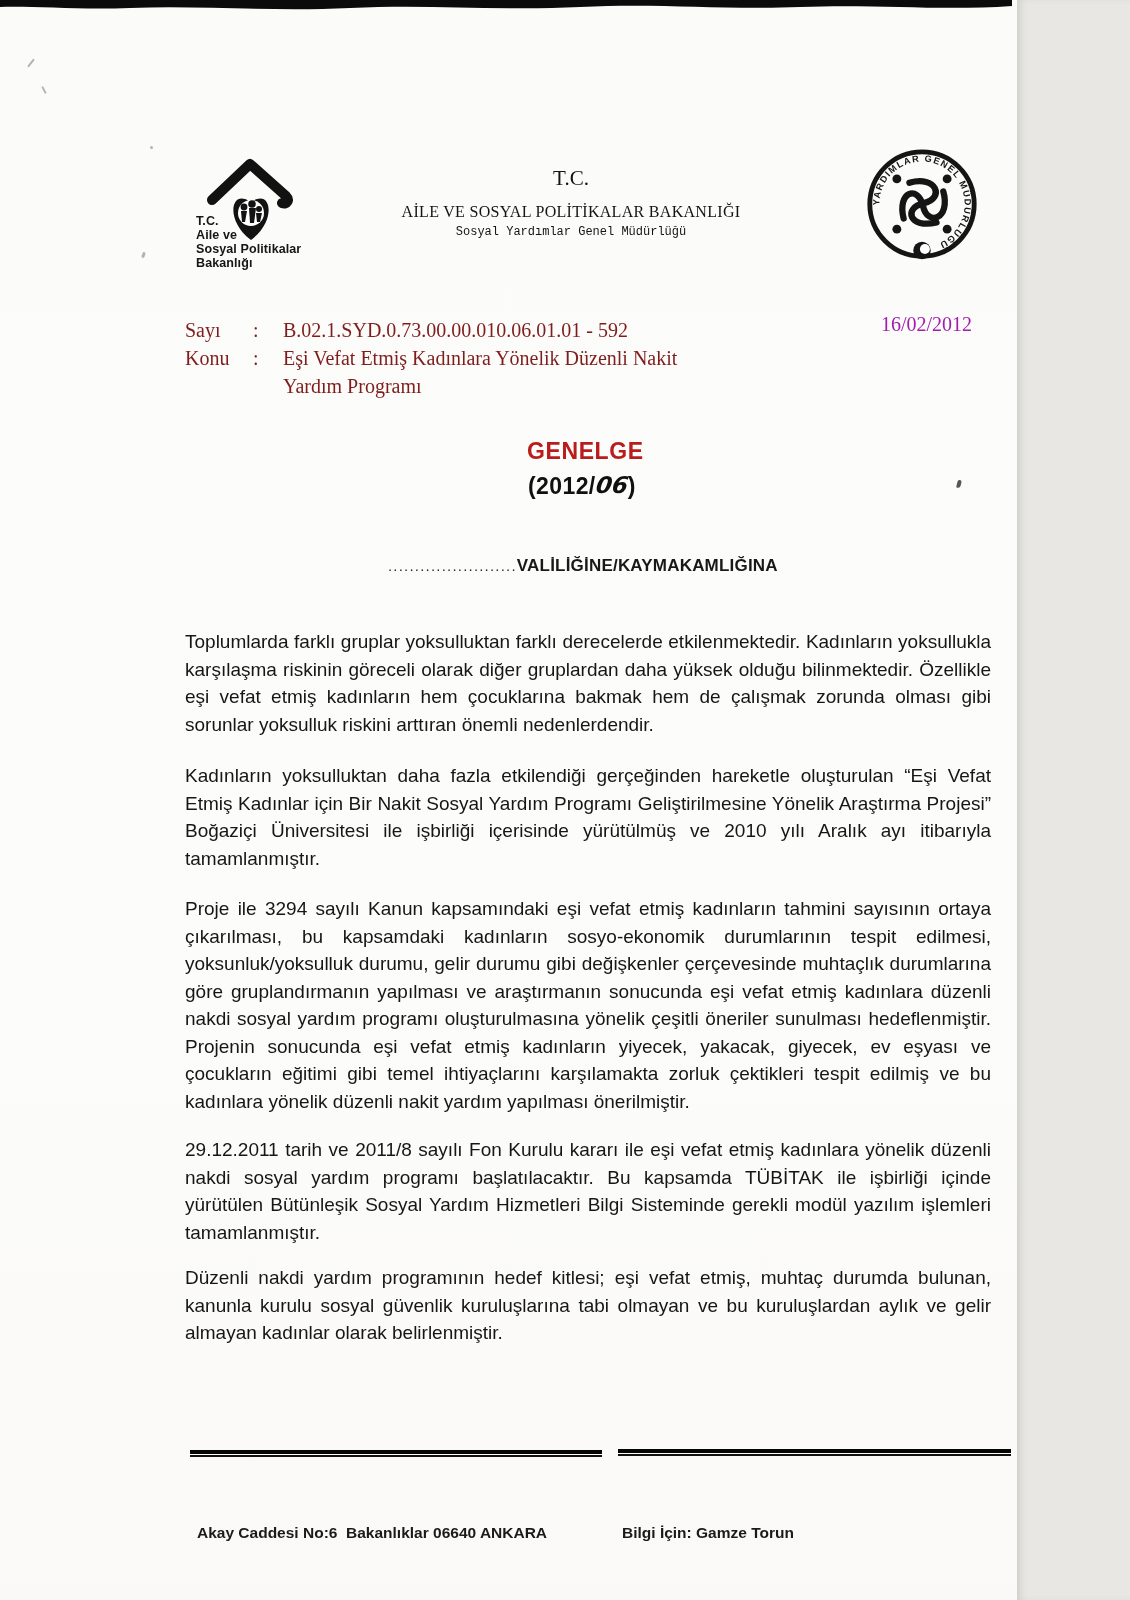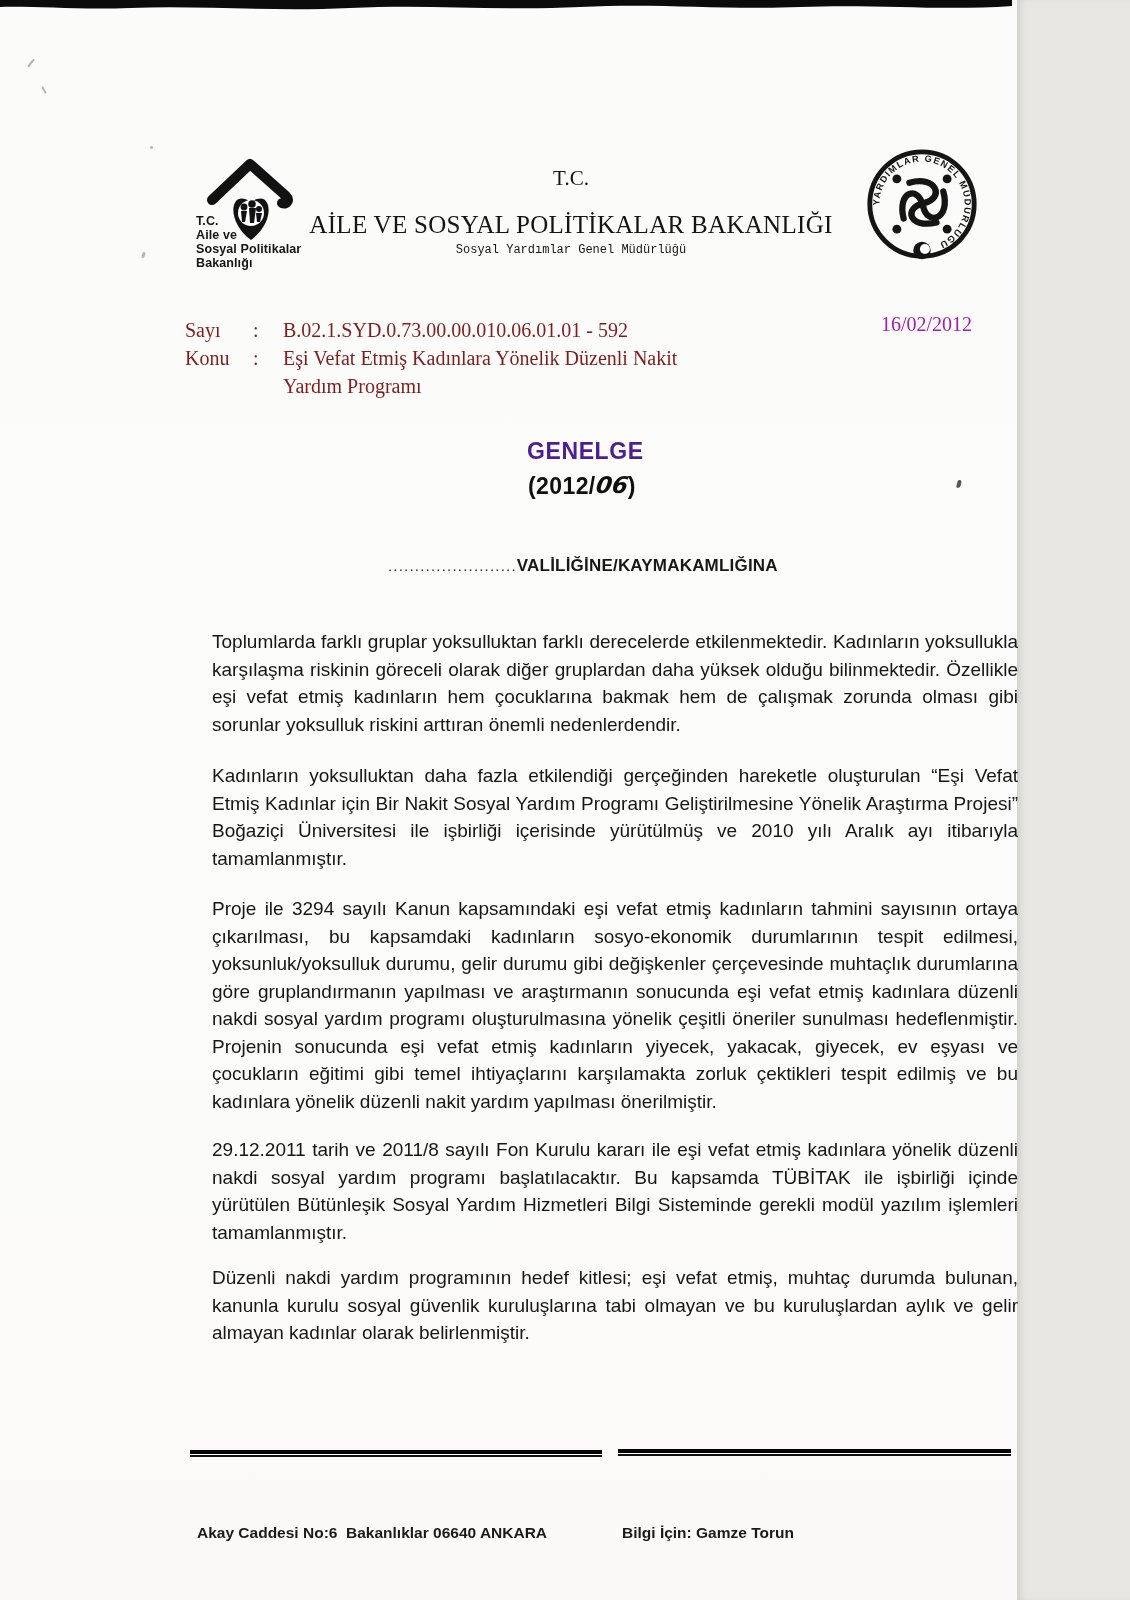--- a/index.html
+++ b/index.html
@@ -16,21 +16,21 @@
     background:#e8e7e3; box-shadow:inset 6px 0 8px -4px #c9c7c2;
   }
   .topbar { position:absolute; left:0; top:0; width:1012px; height:16px; }
 
   
   .hdr {
     position:absolute; left:266px; top:166px; width:610px; text-align:center;
     font-family:"Liberation Serif", serif; color:#141414;
   }
   .hdr .l1 { font-size:21px; }
-  .hdr .l2 { font-size:25px; margin-top:20px; letter-spacing:0.3px;font-family:Liberation Serif, serif; }
+  .hdr .l2 { font-size:16px; margin-top:12px; letter-spacing:0.3px;font-family:Liberation Serif, serif; }
   .hdr .l3 { font-size:12px; margin-top:4px;font-family:Liberation Mono, monospace; }
 
   .logo-wrap { position:absolute; left:196px; top:148px; width:130px; height:150px; }
   .logo-svg { position:absolute; left:8px; top:2px; }
   .logo-text {
     position:absolute; left:0px; top:66px; font-size:12.5px; font-weight:bold;
     line-height:14px; color:#161616; letter-spacing:0.1px;
   }
   .seal-wrap { position:absolute; left:864px; top:146px; width:116px; height:118px; }
 
@@ -43,40 +43,40 @@
   .meta .mc { display:inline-block; width:30px; }
   .meta .cont { padding-left:98px; }
   .date {
     position:absolute; left:881px; top:313px;
     font-family:"Liberation Serif", serif; font-size:20px; color:#a21caf;
   }
 
   
   .title-main {
     position:absolute; left:527px; top:438px;
-    font-size:23px; font-weight:bold; letter-spacing:0.6px; color:#4c1d95;
+    font-size:23px; font-weight:bold; letter-spacing:0.6px; color:#b91c1c;
   }
   .title-num {
     position:absolute; left:528px; top:473px;
     font-size:23px; font-weight:bold; letter-spacing:0.4px; color:#101010;
   }
   .title-num .hand {
     font-family:"DejaVu Sans", sans-serif; font-style:italic;
     display:inline-block; transform:skewX(-9deg) translateY(-1px); letter-spacing:0px;
   }
 
   
   .salut { position:absolute; left:388px; top:556px; font-size:17px; font-weight:bold; color:#181818; }
   .salut .dots { font-weight:normal; font-size:15px; letter-spacing:1.2px; color:#2a2a2a; }
   .salut .who { letter-spacing:0.2px; }
 
   
   .para {
     position:absolute; left:185px; width:806px;
-    font-size:19px; line-height:27.5px; text-align:justify; color:#161616;margin-left:27px;
+    font-size:19px; line-height:27.5px; text-align:justify; color:#161616;
   }
   .p1 { top:628px; } .p2 { top:762px; } .p3 { top:895px; } .p4 { top:1136px; } .p5 { top:1264px; }
 
   
   .bar {
     position:absolute; height:7px;
     background:linear-gradient(180deg,#050505 0 4px,#fcfcfa 4px 5px,#111 5px 7px);
   }
   .bar-left { left:190px; top:1450px; width:412px; }
   .bar-right { left:618px; top:1449px; width:393px; }

